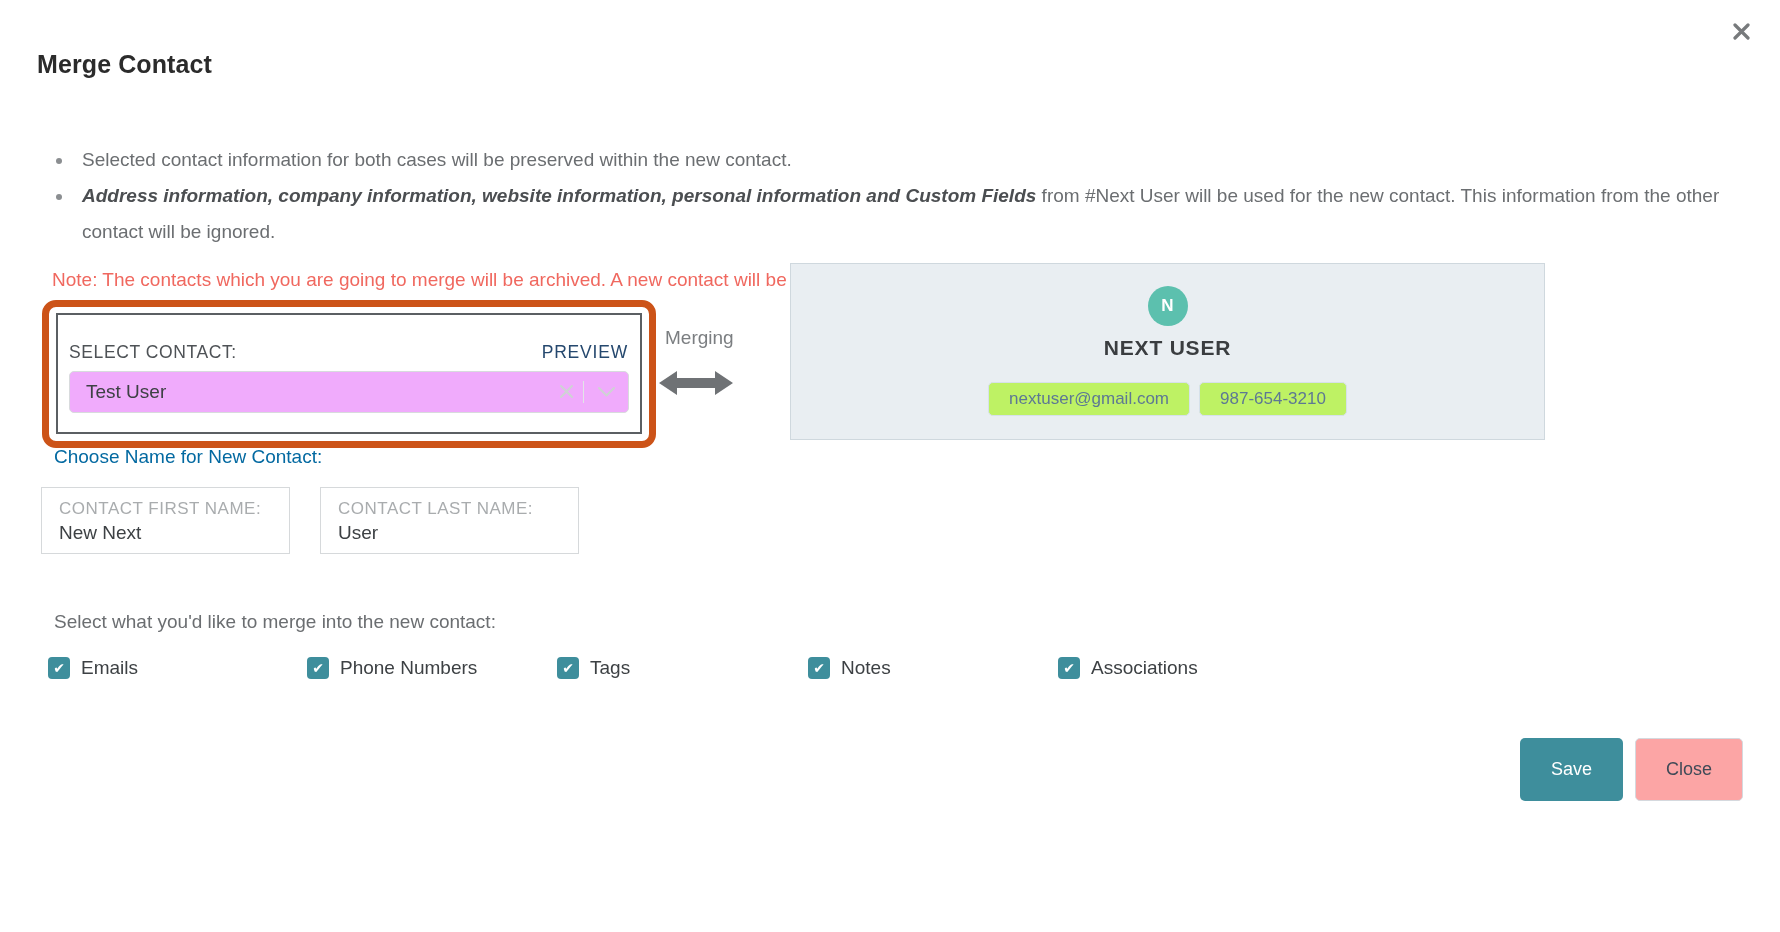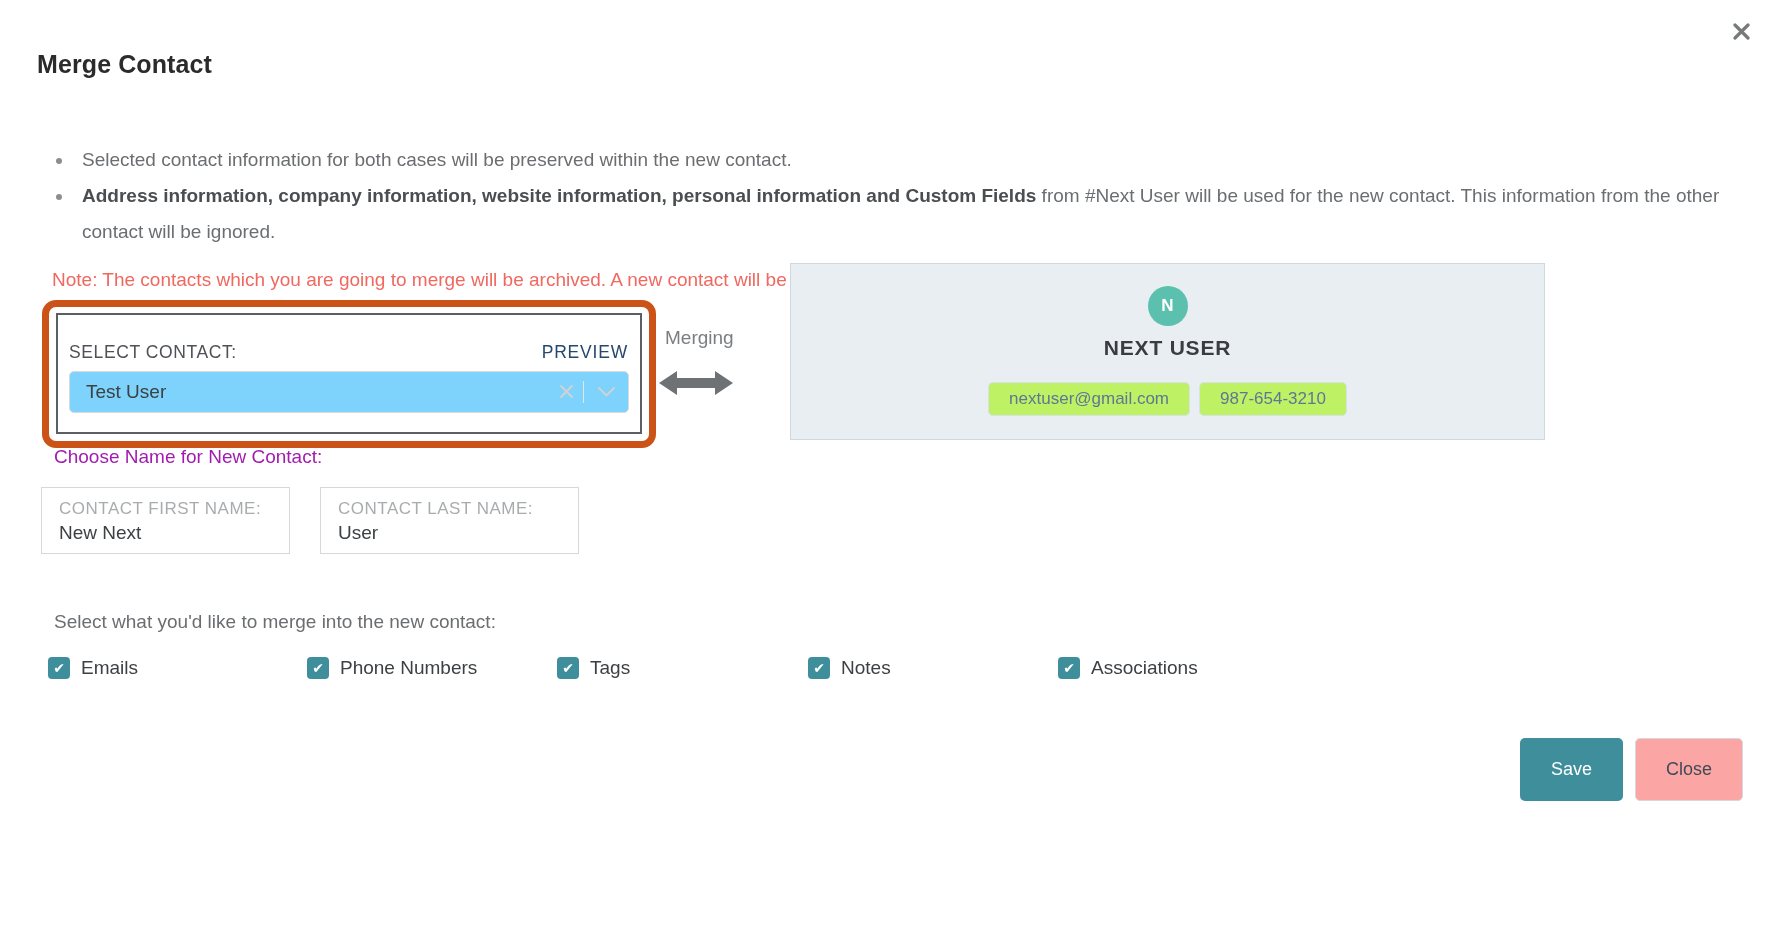--- a/index.html
+++ b/index.html
@@ -34,21 +34,21 @@
   .bullets ul { margin:0; padding-left:42px; list-style:none; }
   .bullets li {
     position:relative;
     font-size:19px; line-height:36px; color:#6b6e71;
     margin-bottom:0px;
   }
   .bullets li::before {
     content:""; position:absolute; left:-26px; top:16px;
     width:6px; height:6px; border-radius:50%; background:#8b8e91;
   }
-  .bullets li b { color:#4b4e51; font-weight:bold; }
+  .bullets li b { color:#4b4e51; font-weight:bold;font-style:italic; }
 
   .note {
     position:absolute; left:52px; top:266px;
     font-size:19px; color:#f0685f; line-height:28px;
   }
 
   
   .select-highlight {
     position:absolute; left:42px; top:300px;
     width:614px; height:148px;
@@ -68,21 +68,21 @@
   }
   .preview-link {
     position:absolute; right:1152px; top:342px;
     font-size:17.5px; letter-spacing:.8px; color:#25486e;
     font-weight:500; cursor:pointer;
   }
   .select-control {
     position:absolute; left:69px; top:371px;
     width:560px; height:42px;
     border:1px solid #d8dbdd; border-radius:5px;
-    background:#7dd3fc;
+    background:#f0abfc;
     display:flex; align-items:center;
   }
   .select-value {
     flex:1; padding-left:16px; font-size:19px; color:#3d4144;
   }
   .sel-clear {
     width:34px; text-align:center; color:#cfd2d4; font-size:20px;
     font-family:"DejaVu Sans", sans-serif; cursor:pointer;
   }
   .sel-divider { width:1px; height:22px; background:#e2e5e7; }
@@ -122,21 +122,21 @@
     position:absolute; left:0; right:0; top:118px;
     display:flex; justify-content:center; gap:9px;
   }
   .chip {
     background:#bef264; border:1px solid #d6e1ea; border-radius:5px;
     padding:6px 20px; font-size:17px; color:#5d7894;
   }
 
   .choose-name {
     position:absolute; left:54px; top:446px;
-    font-size:19px; color:#a21caf;
+    font-size:19px; color:#0369a1;
   }
   .name-field {
     position:absolute; top:487px; height:67px;
     border:1px solid #d6d9db; background:#ffffff;
   }
   .name-field.first { left:41px; width:249px; }
   .name-field.last  { left:320px; width:259px; }
   .nf-label {
     position:absolute; left:17px; top:11px;
     font-size:17px; letter-spacing:.5px; color:#a9acae;

